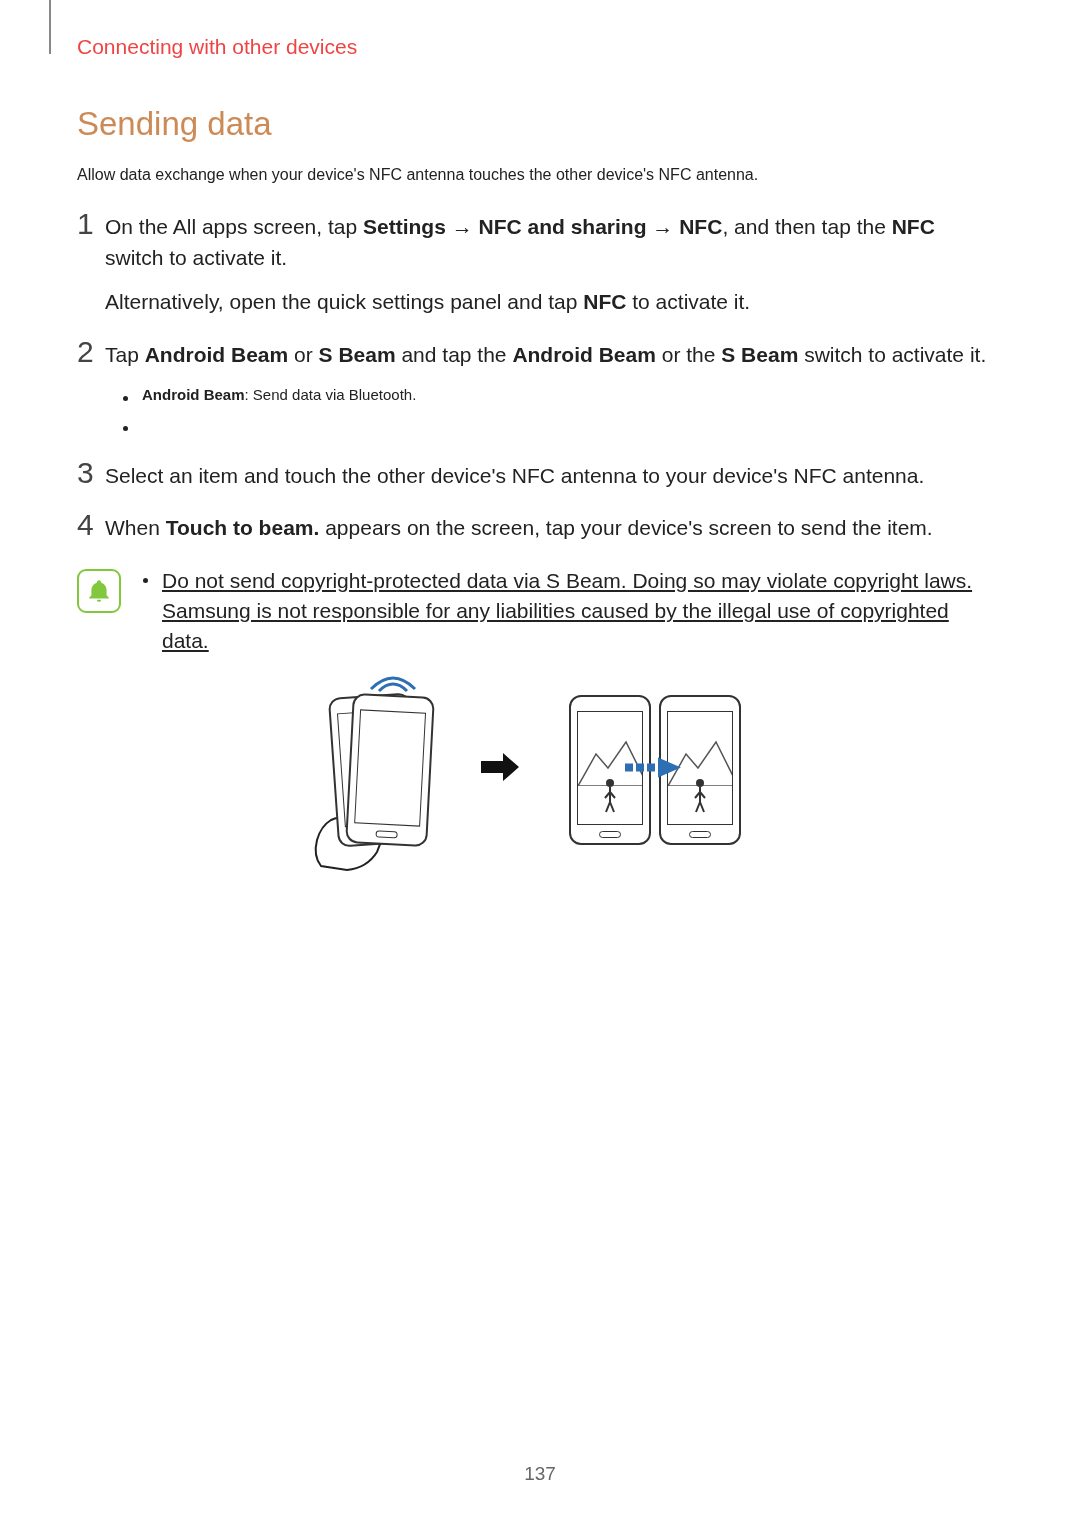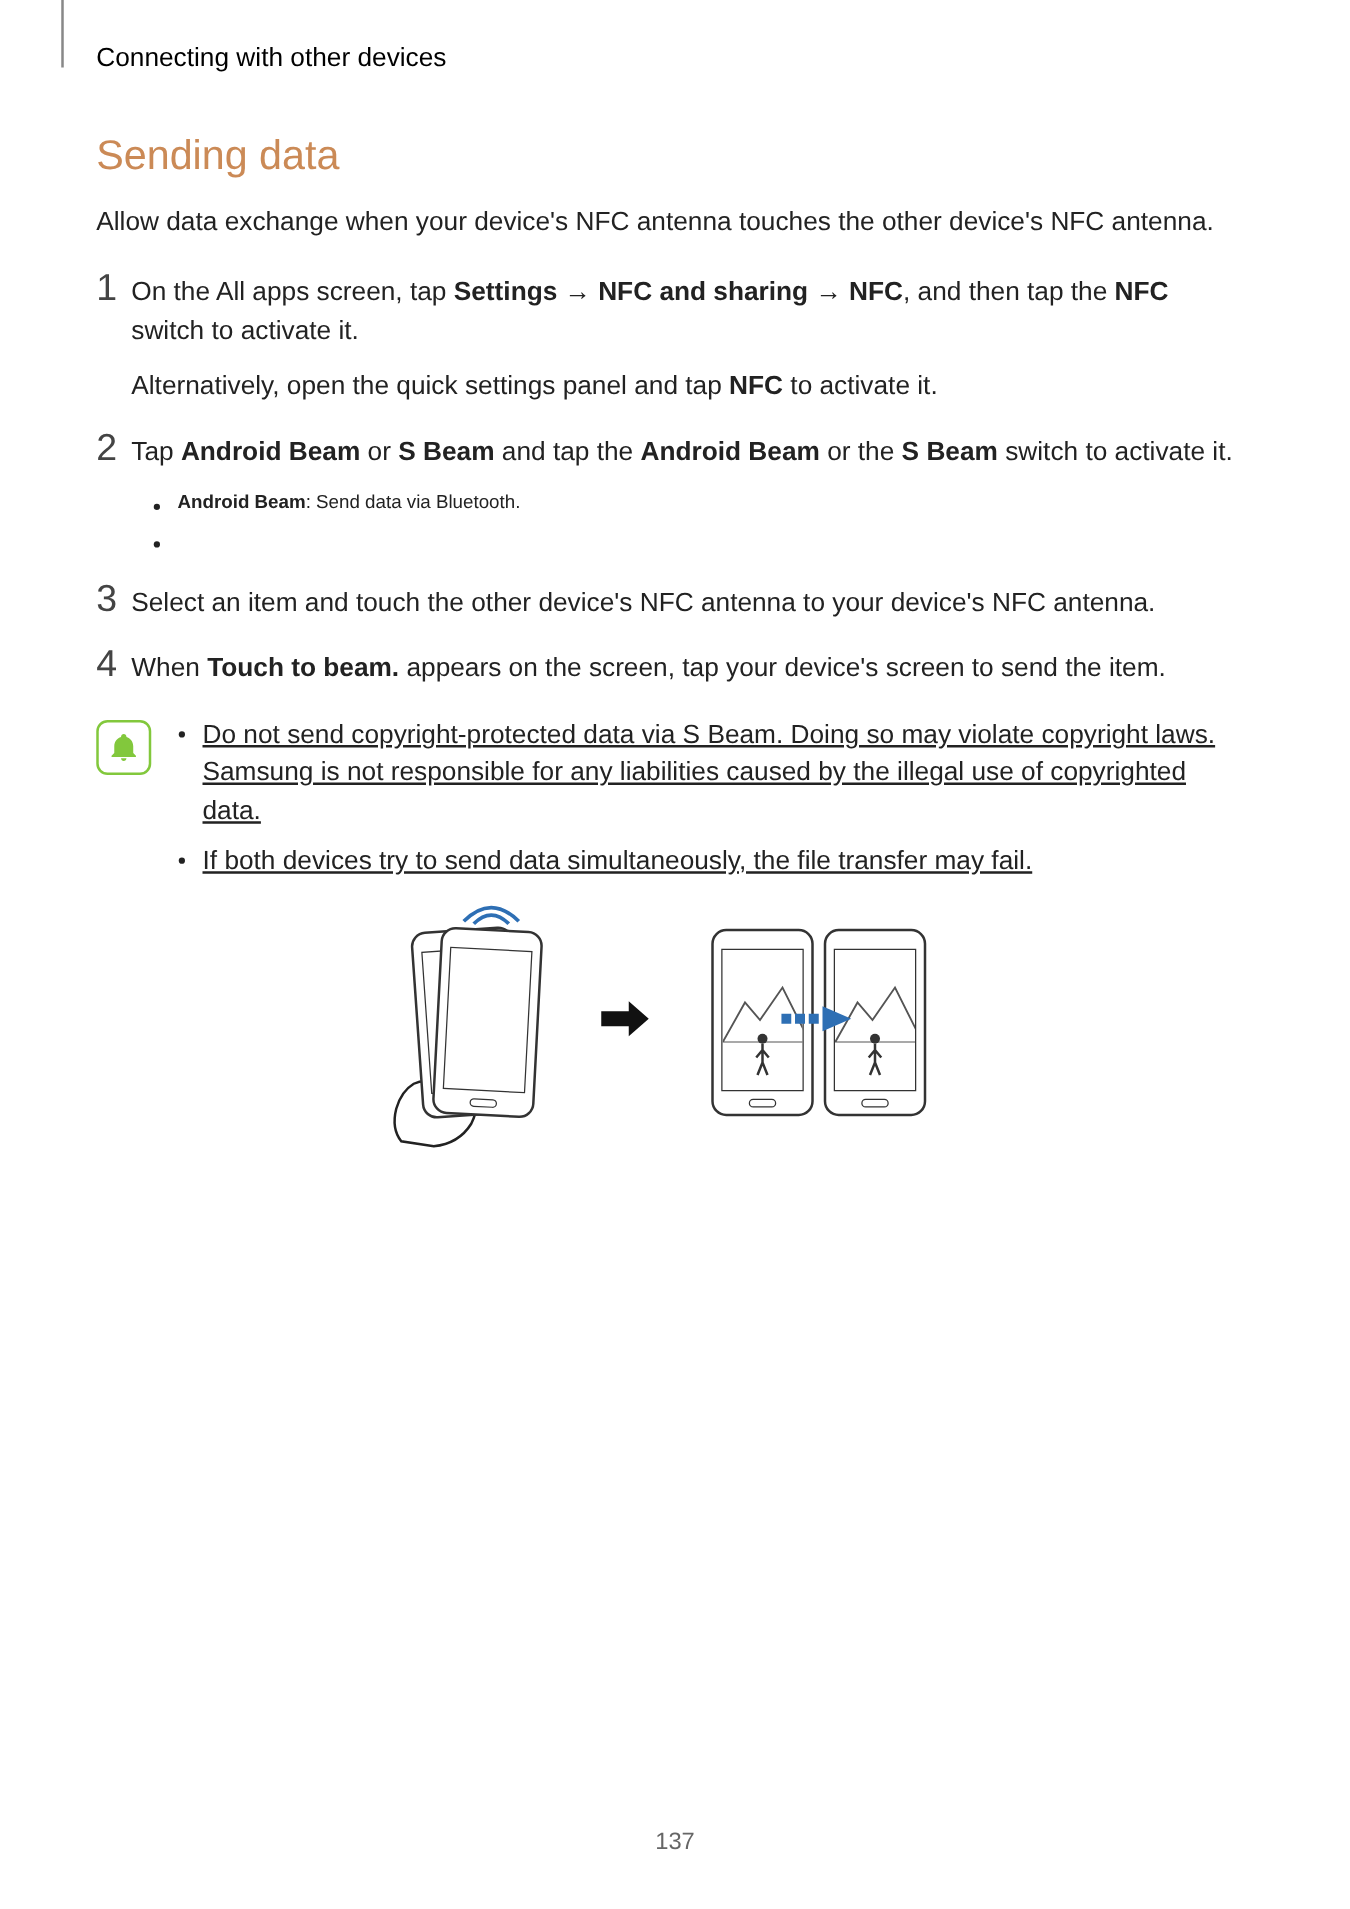--- a/index.html
+++ b/index.html
@@ -19,36 +19,36 @@
       left: 49px;
       width: 2px;
       height: 54px;
       background: #888;
     }
     .header {
       position: absolute;
       top: 35px;
       left: 77px;
       font-size: 21px;
-      color: #000000;
+      color: #ef4444;
     }
     .content {
       position: absolute;
       top: 105px;
       left: 77px;
       right: 84px;
     }
     .section-title {
       font-size: 33px;
       font-weight: 400;
       color: #CB8A56;
       margin-bottom: 20px;
     }
     .intro {
-      font-size: 21px;
+      font-size: 16px;
       line-height: 1.45;
       color: #222;
       margin-bottom: 26px;
     }
     .step {
       display: flex;
       align-items: flex-start;
       margin-bottom: 22px;
     }
     .step-num {
@@ -258,24 +258,20 @@
   <div class="note-box">
     <div class="note-icon">
       <svg viewBox="0 0 24 24" fill="#82C83C">
           <path d="M12 2C10.9 2 10 2.9 10 4v.3C7.2 5.2 5 7.8 5 11v5l-2 2v1h18v-1l-2-2v-5c0-3.2-2.2-5.8-5-6.7V4c0-1.1-.9-2-2-2zm0 20c1.1 0 2-.9 2-2h-4c0 1.1.9 2 2 2z"></path>
         </svg>
     </div>
     <div class="note-body">
       <div class="note-bullet">
         <div class="dot"></div>
         <div>Do not send copyright-protected data via S Beam. Doing so may violate copyright laws. Samsung is not responsible for any liabilities caused by the illegal use of copyrighted data.</div>
-      </div>
-      <div class="note-bullet">
-        <div class="dot"></div>
-        <div>If both devices try to send data simultaneously, the file transfer may fail.</div>
       </div>
     </div>
   </div>
 
   <div class="illustration">
     <div class="illus-block">
       <div class="waves">
         <svg width="60" height="34">
             <path d="M8 30 Q30 8 52 30" fill="none" stroke="#2E6FB4" stroke-width="3"></path>
             <path d="M16 32 Q30 18 44 32" fill="none" stroke="#2E6FB4" stroke-width="3"></path>

